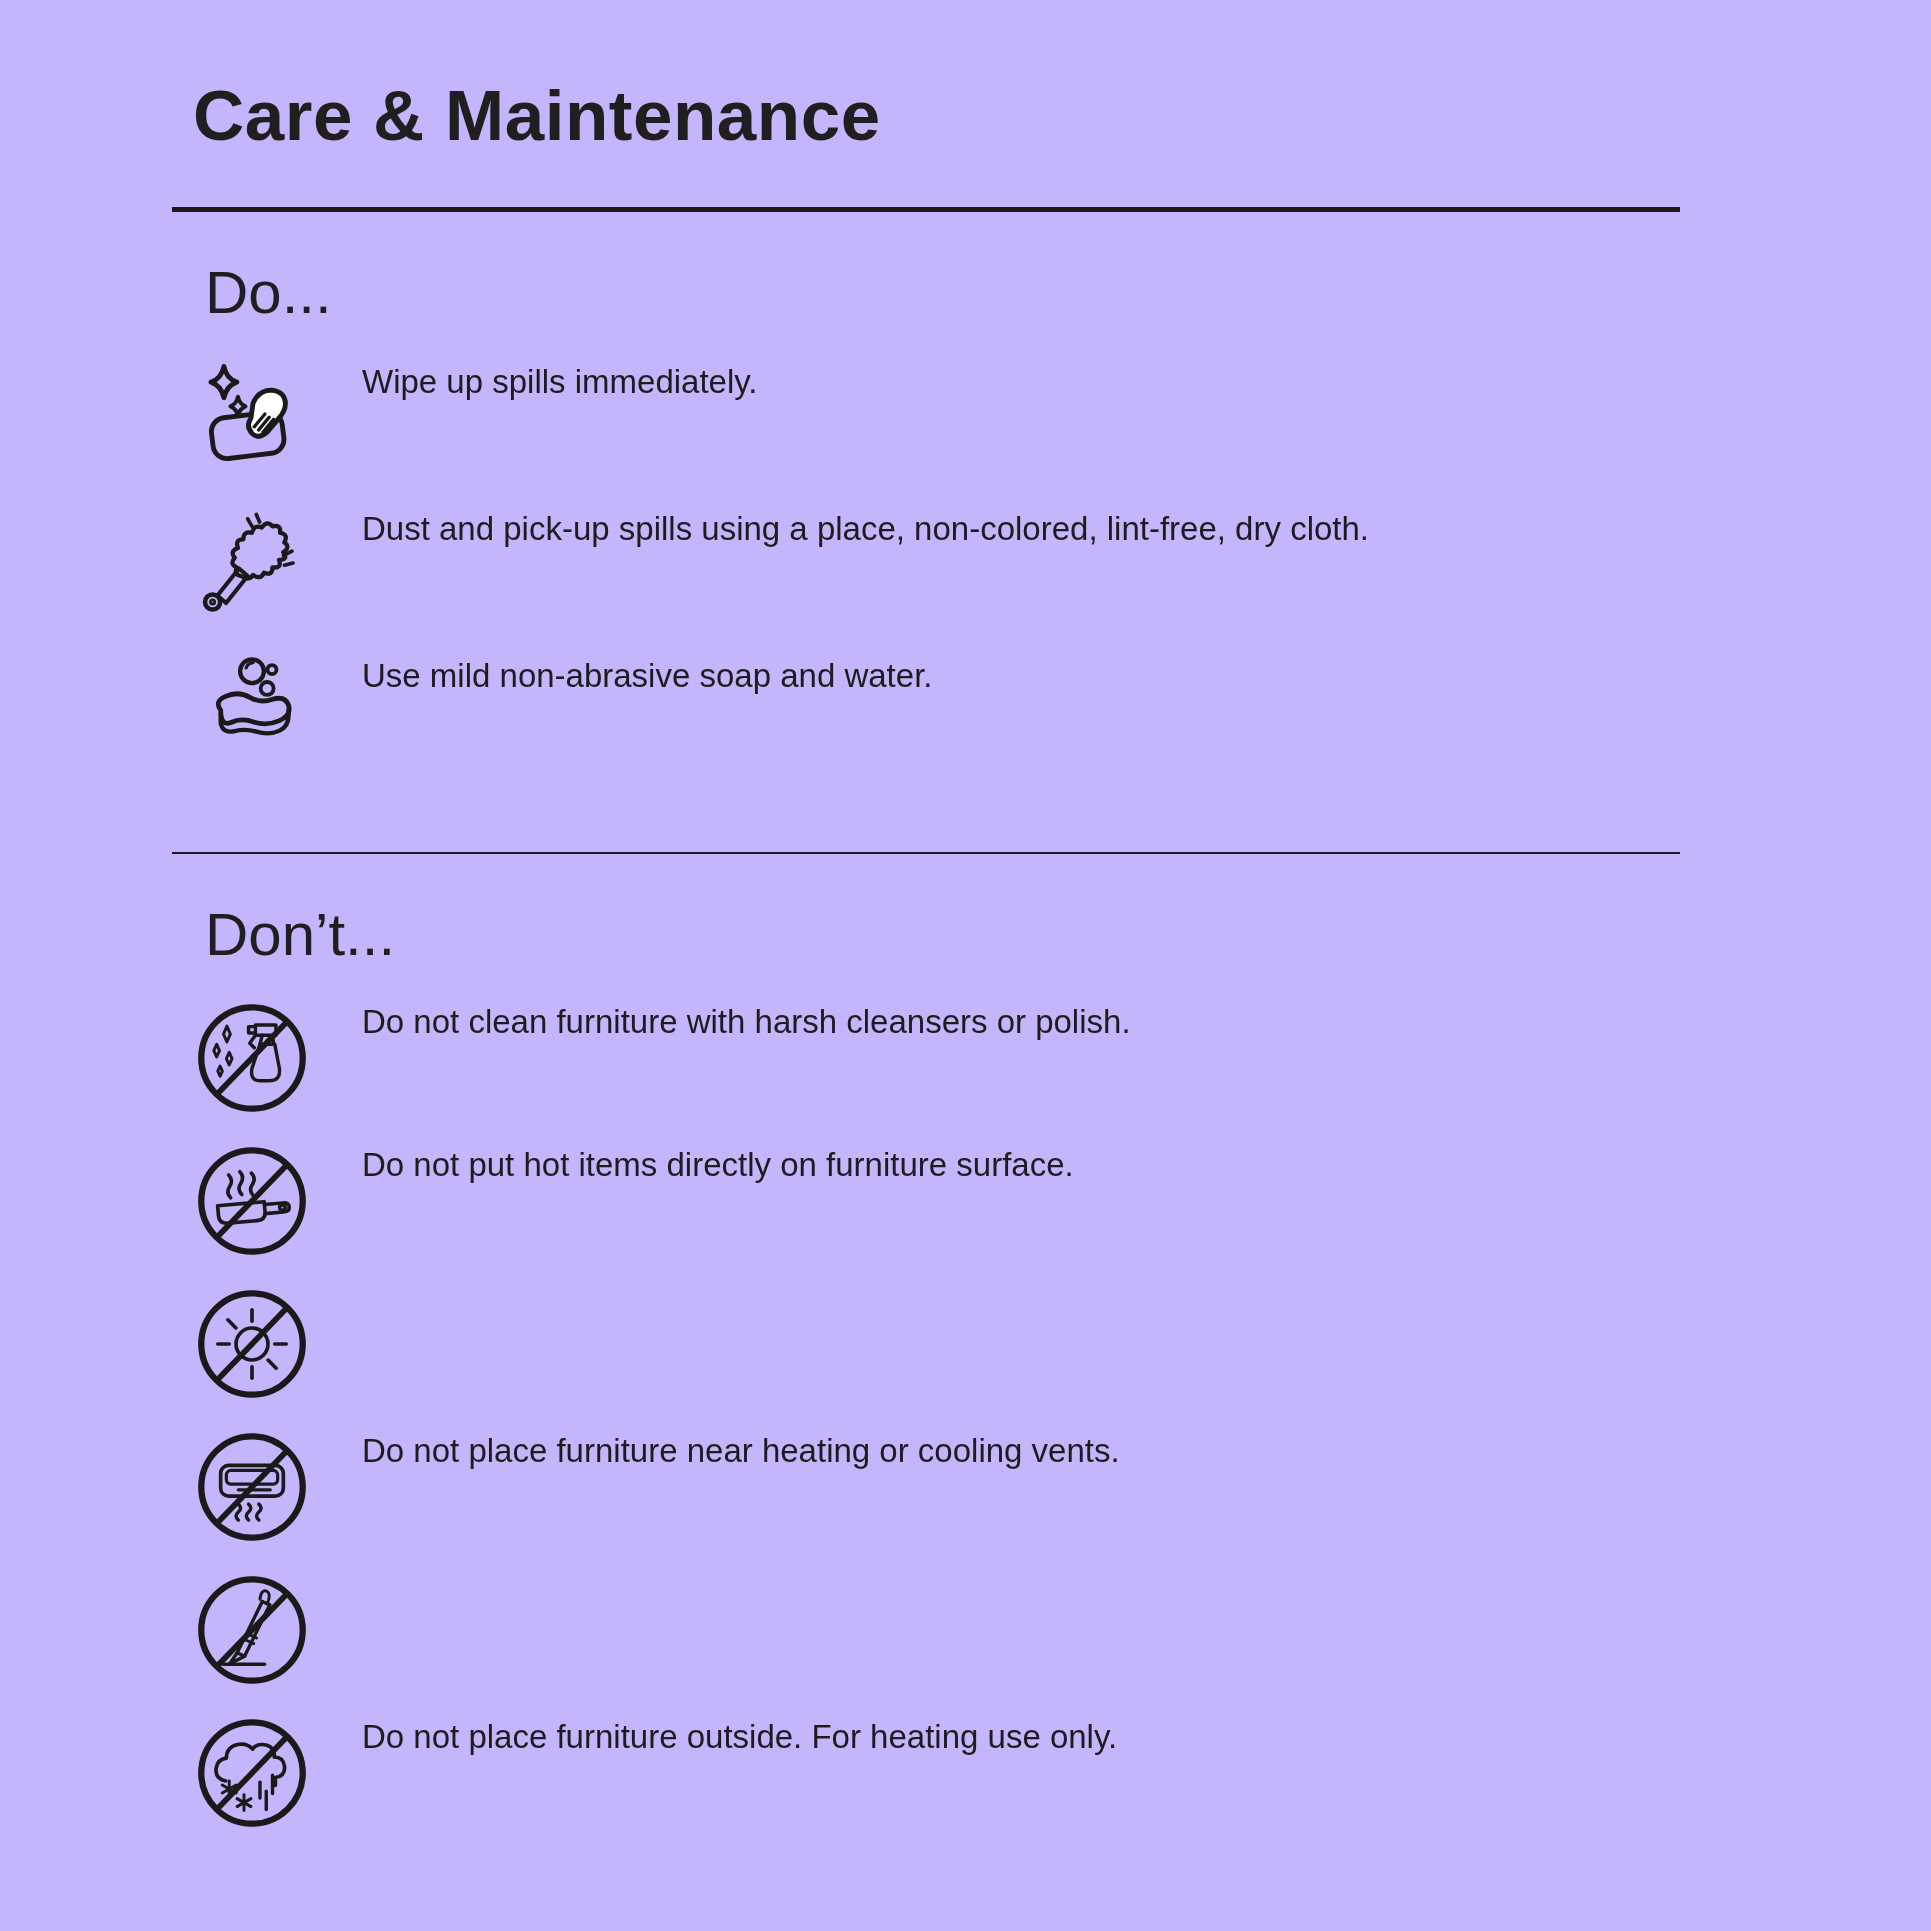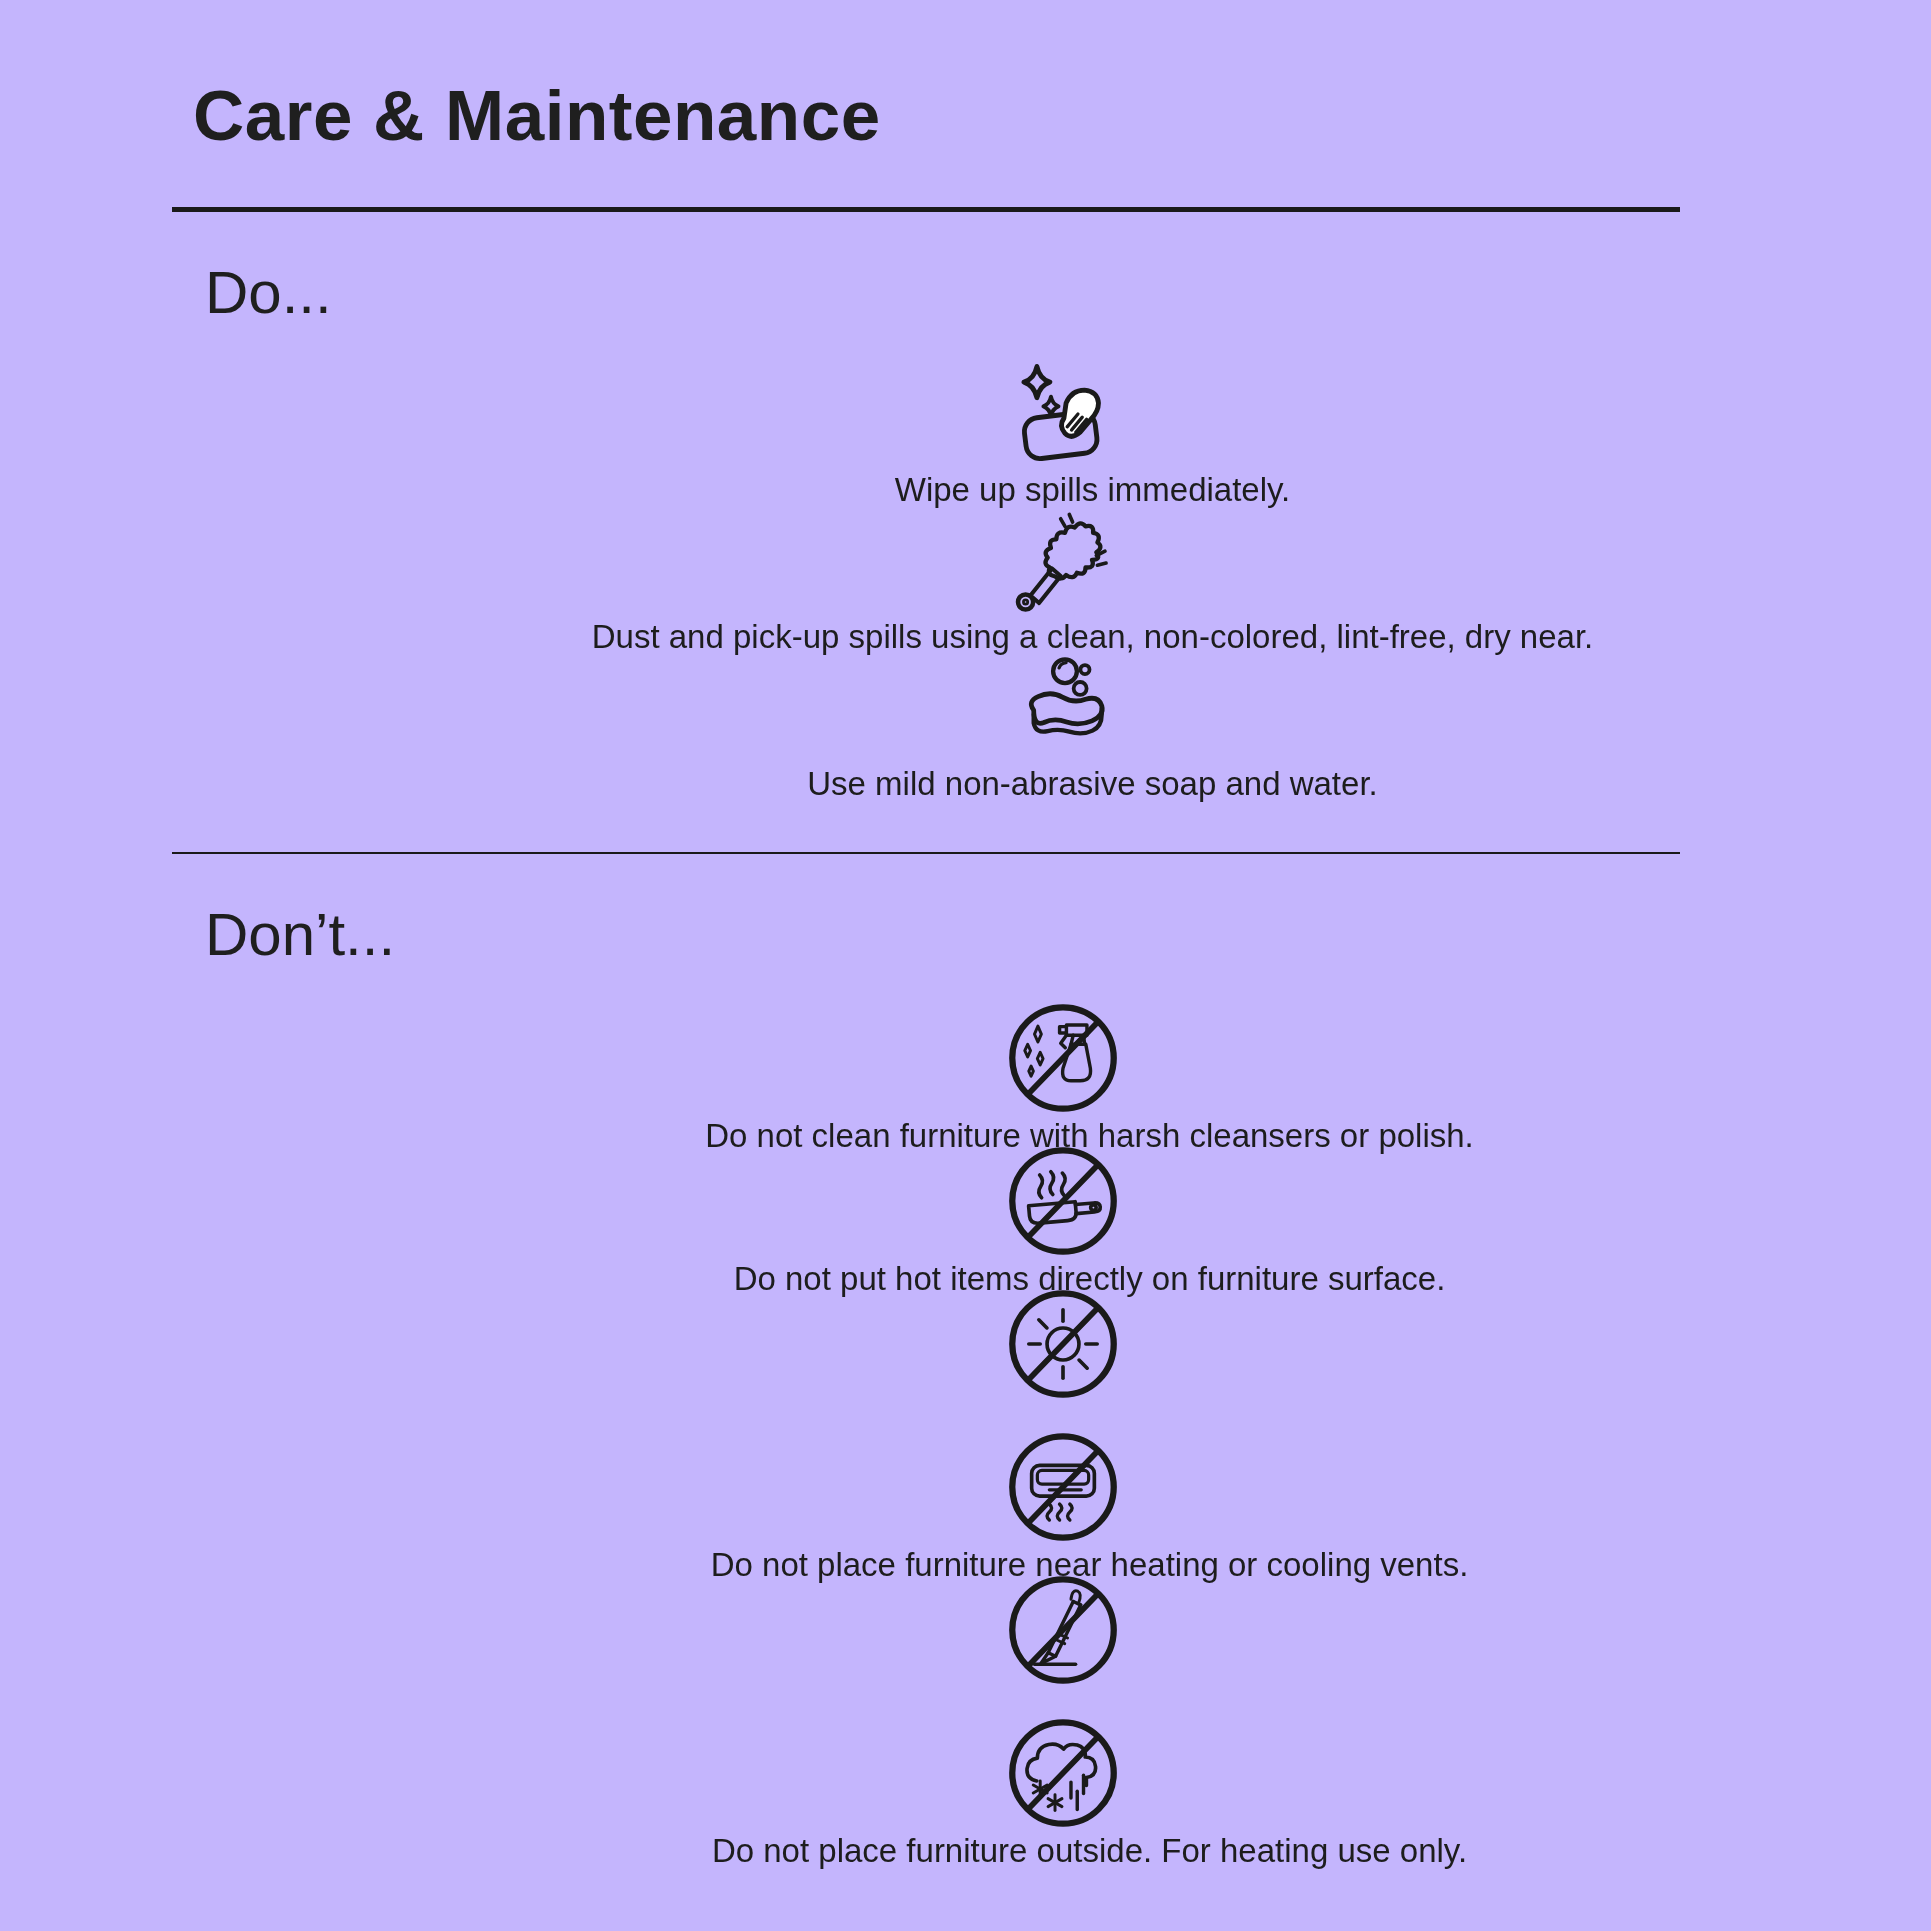--- a/index.html
+++ b/index.html
@@ -33,24 +33,23 @@
     margin: 48px 0 0 205px;
     font-size: 60px;
     font-weight: normal;
     line-height: 1.1;
     color: #1f1f1f;
   }
   .rows { margin-top: 35px; }
   .rows-dont { margin-top: 33px; }
   .row {
     display: flex;
-    align-items: center;
+    align-items: flex-start;
     margin-left: 198px;
     height: 147px;
-    flex-direction: column;
   }
   .rows-dont .row { margin-left: 195px; height: 143px; }
   .icon-box {
     flex: none;
     width: 108px;
     height: 108px;
     display: flex;
     align-items: center;
     justify-content: center;
   }
@@ -106,21 +105,21 @@
               <path d="M40 63 Q33 62 36 55 Q29 52 34 46 Q29 40 37 37 Q34 29 42 29 Q42 21 50 23 Q52 15 59 18 Q64 11 69 17 Q77 15 76 23 Q84 24 80 32 Q86 36 79 41 Q84 48 75 48 Q78 56 69 55 Q69 63 61 60 Q58 67 51 62 Q47 68 40 63 Z" stroke-width="4"></path>
               <g stroke-width="3.4">
                 <path d="M46 10 L50 17"></path>
                 <path d="M54 6 L57 13"></path>
                 <path d="M79 44 L87 40"></path>
                 <path d="M80 53 L88 51"></path>
               </g>
             </g>
           </svg>
         </span>
-        <p class="item-text">Dust and pick-up spills using a clean, non-colored, lint-free, dry near.</p>
+        <p class="item-text">Dust and pick-up spills using a place, non-colored, lint-free, dry cloth.</p>
       </div>
 
       <div class="row">
         <span class="icon-box">
           <svg viewBox="0 0 100 100">
             <g fill="none" stroke="#1a1a1a" stroke-width="4.4" stroke-linecap="round" stroke-linejoin="round">
               <path d="M21 51 Q15 43 25 38.5 Q37 33 47.5 39 Q58 45 69 41 Q81 37.5 84 47 Q86.5 56 75 61 Q63 66 51.5 62 Q40 58 30.5 62.5 Q21 66.5 21 51 Z"></path>
               <path d="M21 55 L21 63 Q23 73 34 70.5 Q44 68 54 71 Q66 74.5 75.5 70 Q84 66 84 55 L84 50" stroke-width="4"></path>
               <circle cx="50" cy="15" r="11" stroke-width="4"></circle>
               <path d="M44.5 12 Q46 7.5 51 7" stroke-width="3"></path>

